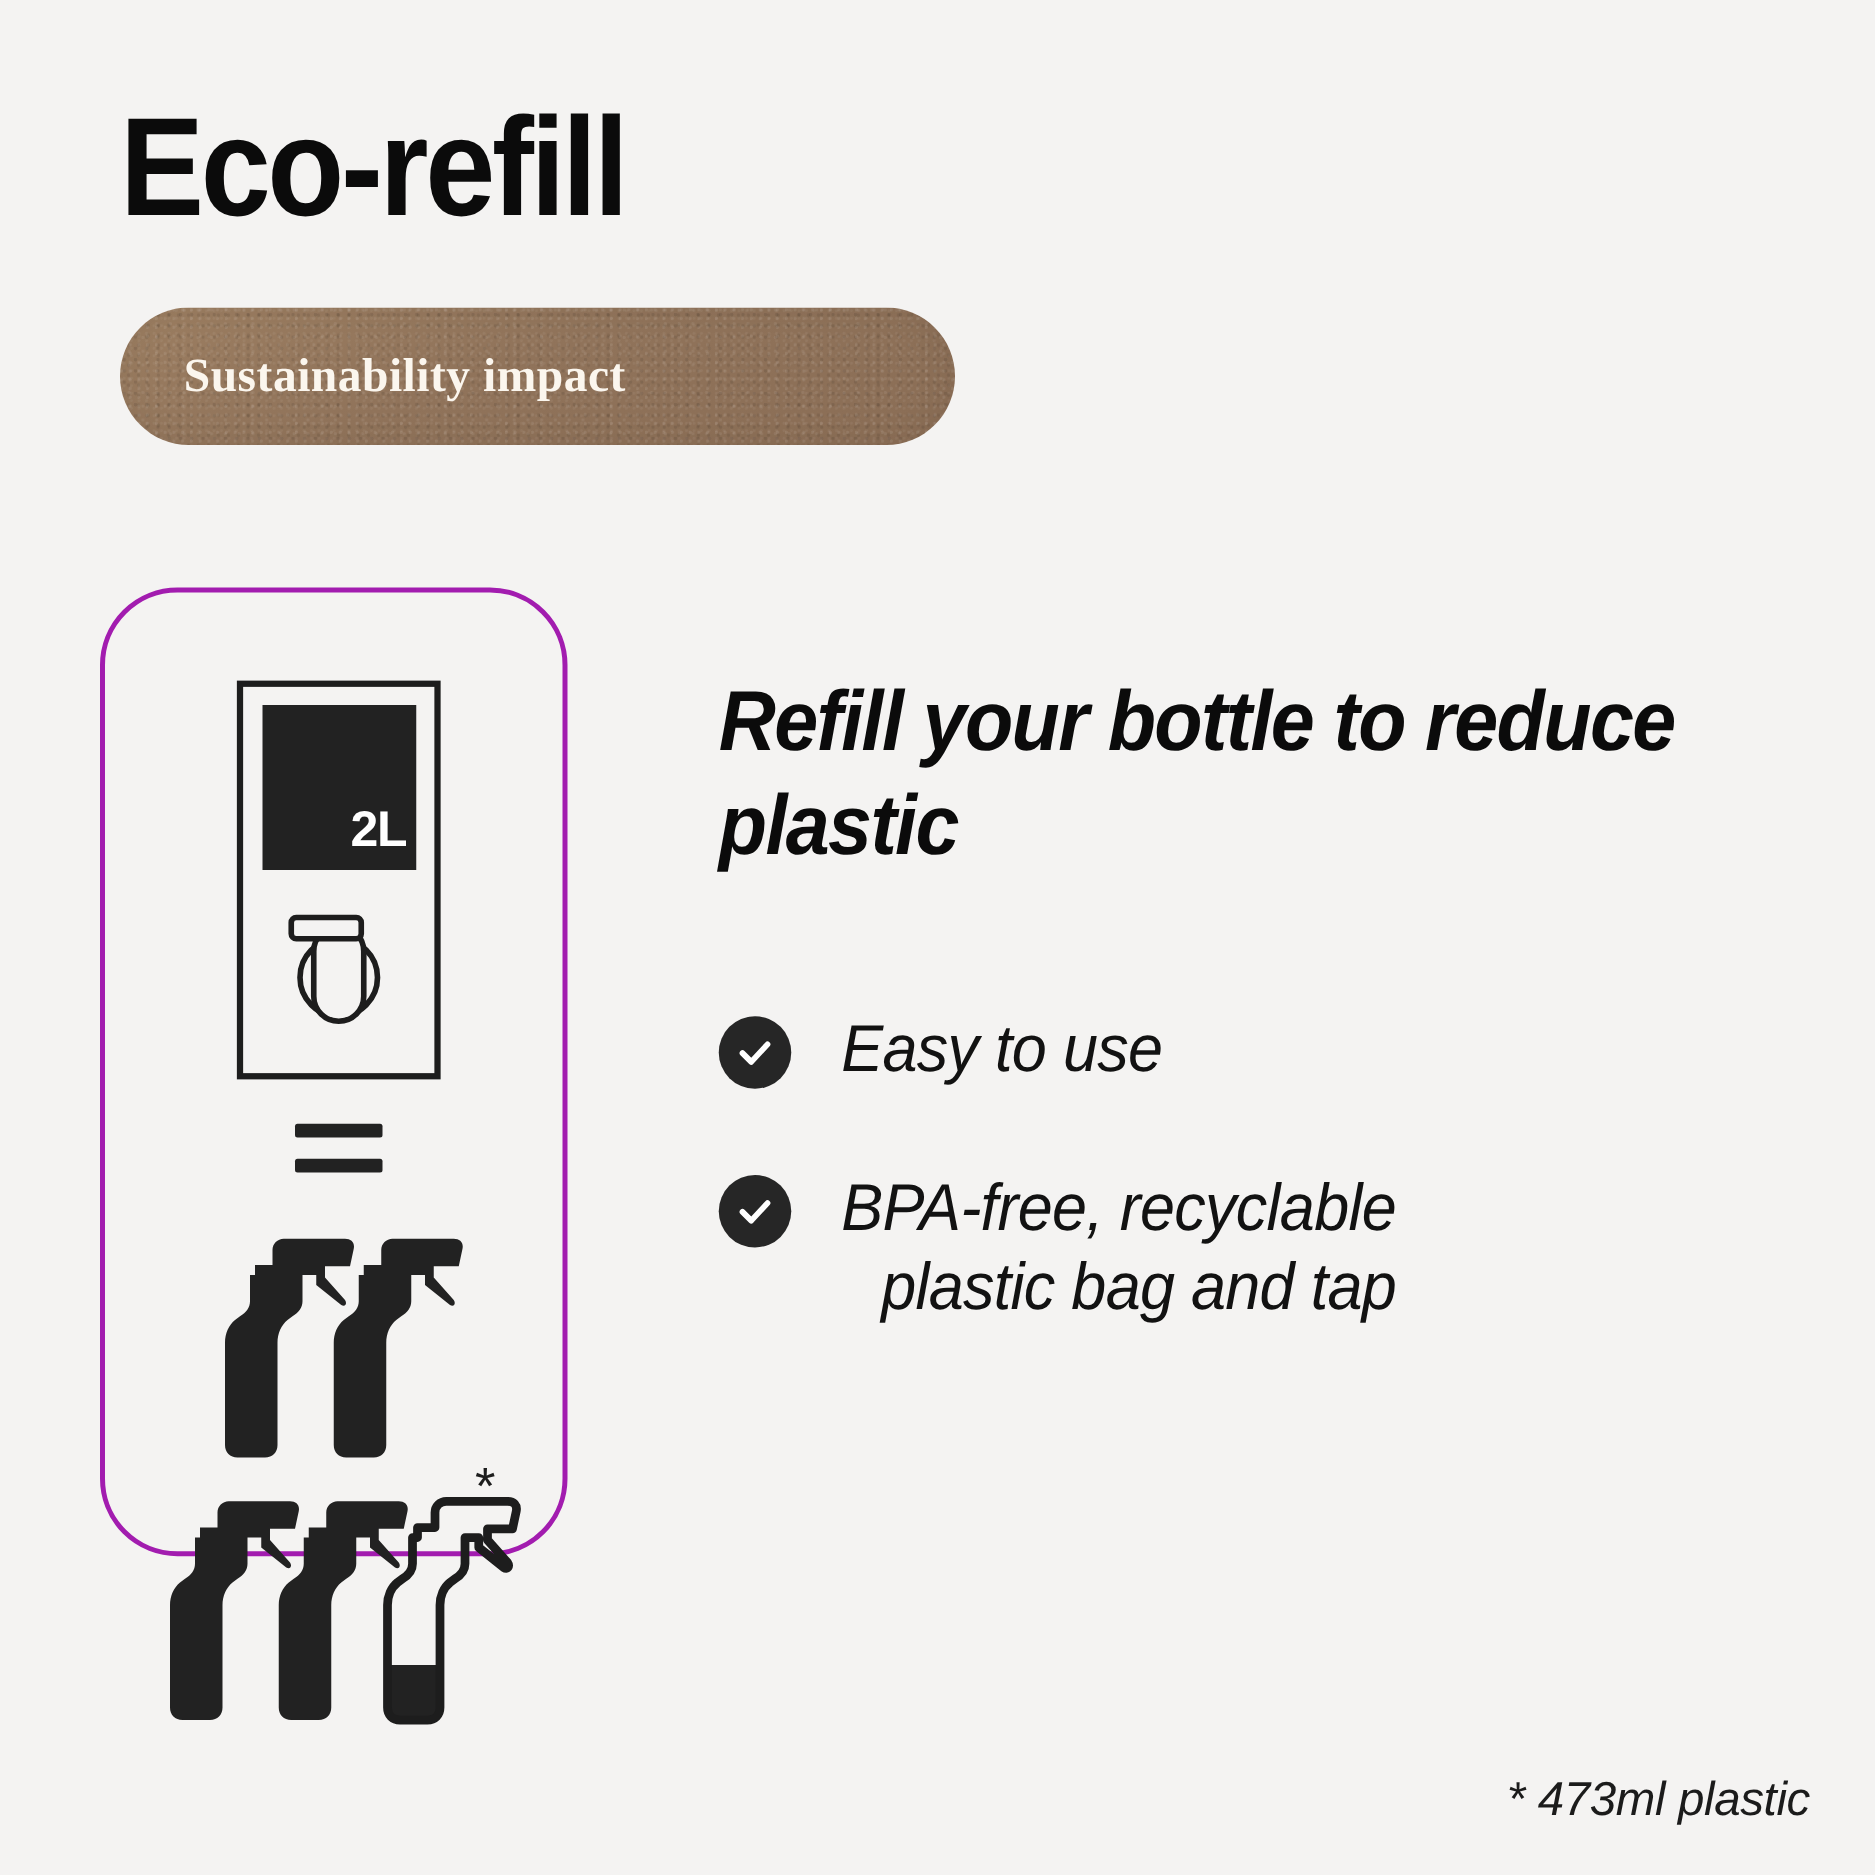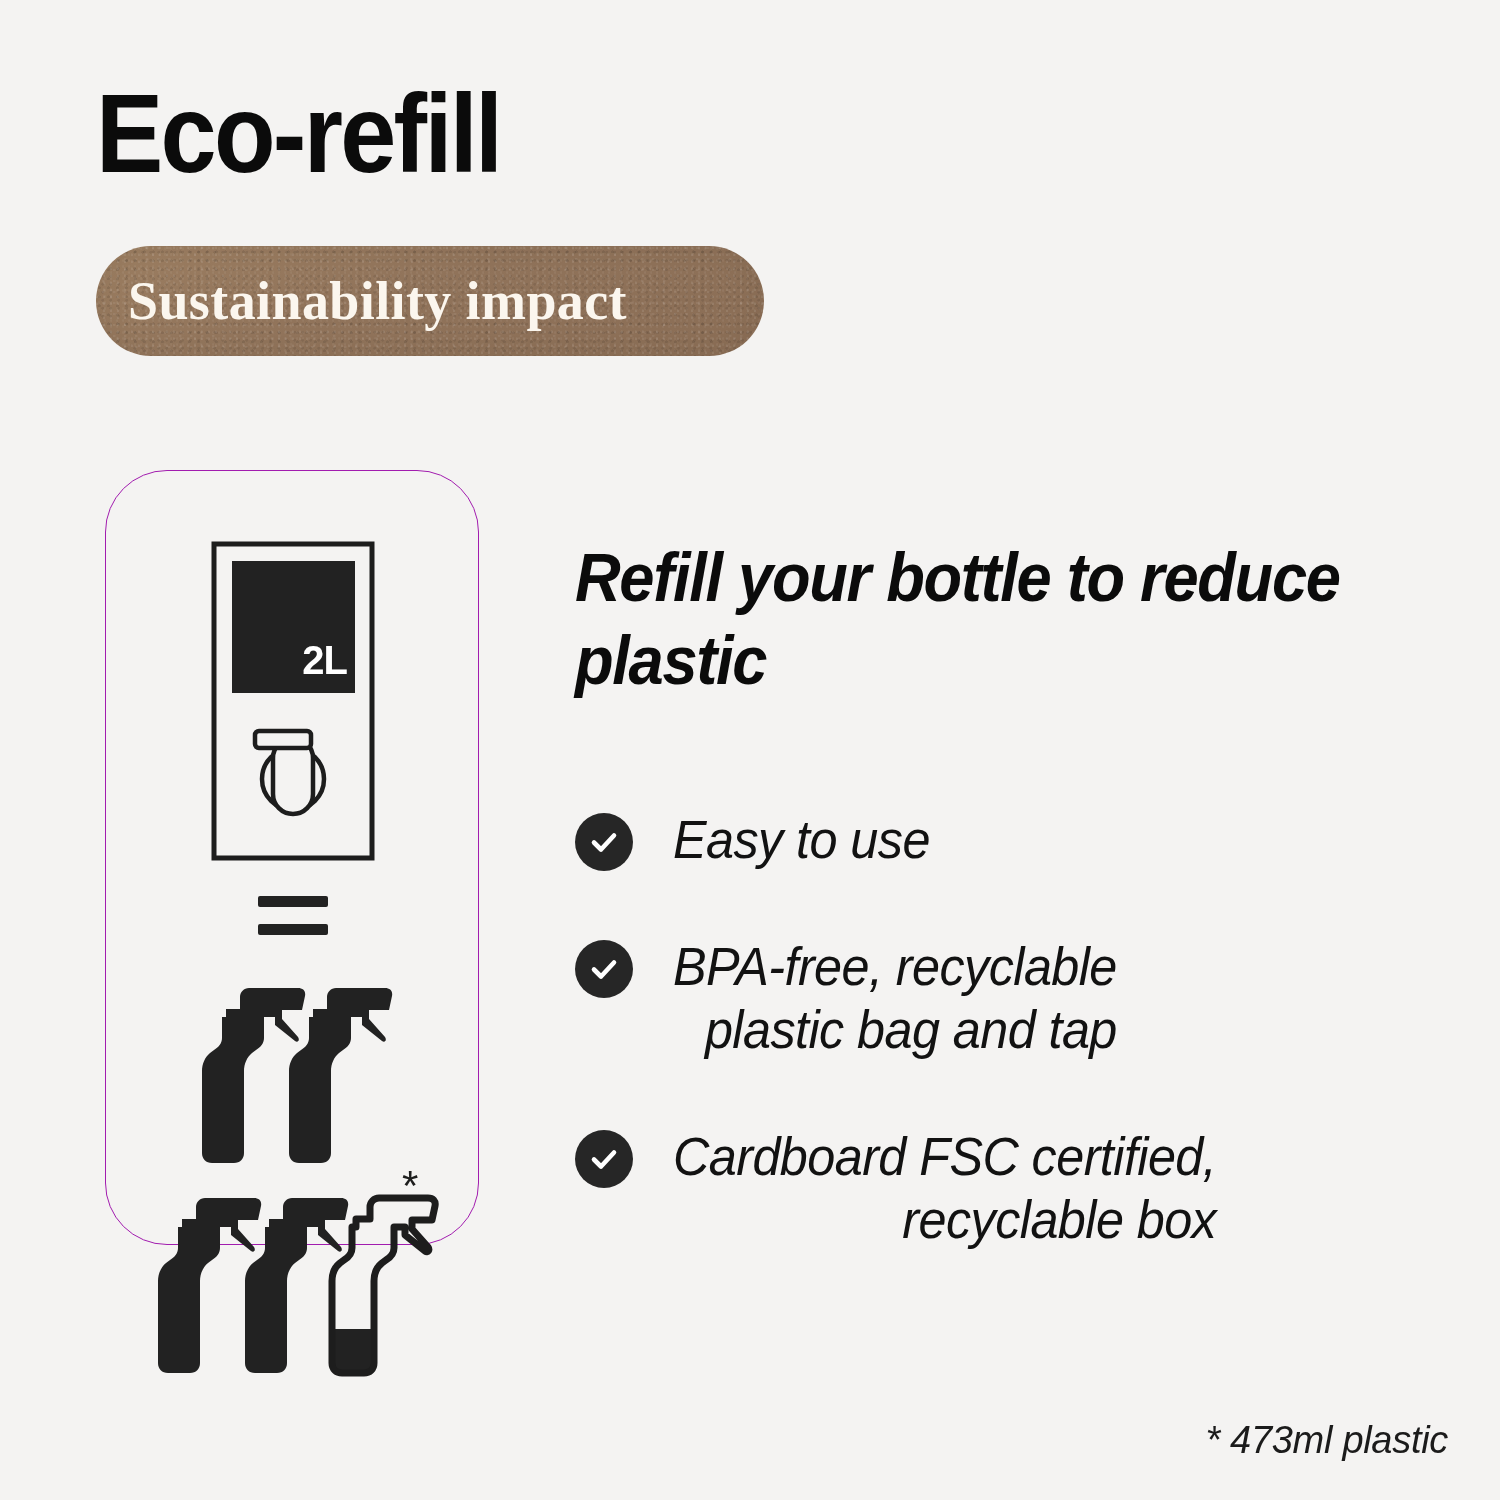--- a/index.html
+++ b/index.html
@@ -51,37 +51,37 @@
       radial-gradient(circle at 66% 18%, rgba(255,255,255,0.07) 0 1.1px, transparent 1.5px),
       radial-gradient(circle at 84% 78%, rgba(0,0,0,0.08) 0 1.2px, transparent 1.6px),
       radial-gradient(circle at 52% 42%, rgba(255,255,255,0.05) 0 1px, transparent 1.4px),
       linear-gradient(160deg, #9c7e61 0%, #90735a 45%, #8a6d55 100%);
     background-size: 7px 7px, 9px 9px, 11px 11px, 8px 8px, 6px 6px, 100% 100%;
     display: flex;
     align-items: center;
     box-shadow: inset 0 0 28px rgba(0,0,0,0.06);
   }
   .badge-label {
-    margin-left: 32px;
+    margin-left: 51px;
     font-family: "Liberation Serif", "DejaVu Serif", serif;
-    font-size: 54px;
+    font-size: 38px;
     font-weight: 700;
     color: #fbf6ee;
     letter-spacing: 0.4px;
     white-space: nowrap;
   }
 
   
   .illus-panel {
     position: absolute;
-    left: 105px;
+    left: 80px;
     top: 470px;
     width: 374px;
     height: 775px;
-    border: 1px solid #a21caf;
+    border: 4px solid #a21caf;
     border-radius: 62px;
     box-sizing: border-box;
     background: transparent;
   }
 
   .illus-svg {
     position: absolute;
     left: 0;
     top: 0;
     width: 374px;
@@ -440,27 +440,18 @@
       <li class="bullet-item">
         <span class="check-badge">
           <svg width="34" height="34" viewBox="0 0 34 34" xmlns="http://www.w3.org/2000/svg">
             <path d="M7 17.5 L14 24.5 L27 10.5" fill="none" stroke="#ffffff" stroke-width="4.6" stroke-linecap="round" stroke-linejoin="round"></path>
           </svg>
         </span>
         <span class="bullet-text">BPA-free, recyclable
 plastic bag and tap</span>
       </li>
 
-      <li class="bullet-item">
-        <span class="check-badge">
-          <svg width="34" height="34" viewBox="0 0 34 34" xmlns="http://www.w3.org/2000/svg">
-            <path d="M7 17.5 L14 24.5 L27 10.5" fill="none" stroke="#ffffff" stroke-width="4.6" stroke-linecap="round" stroke-linejoin="round"></path>
-          </svg>
-        </span>
-        <span class="bullet-text">Cardboard FSC certified,
-recyclable box</span>
-      </li>
     </ul>
   </div>
 
   <div class="footnote">* 473ml plastic</div>
 
 </div>
 
 </body></html>

